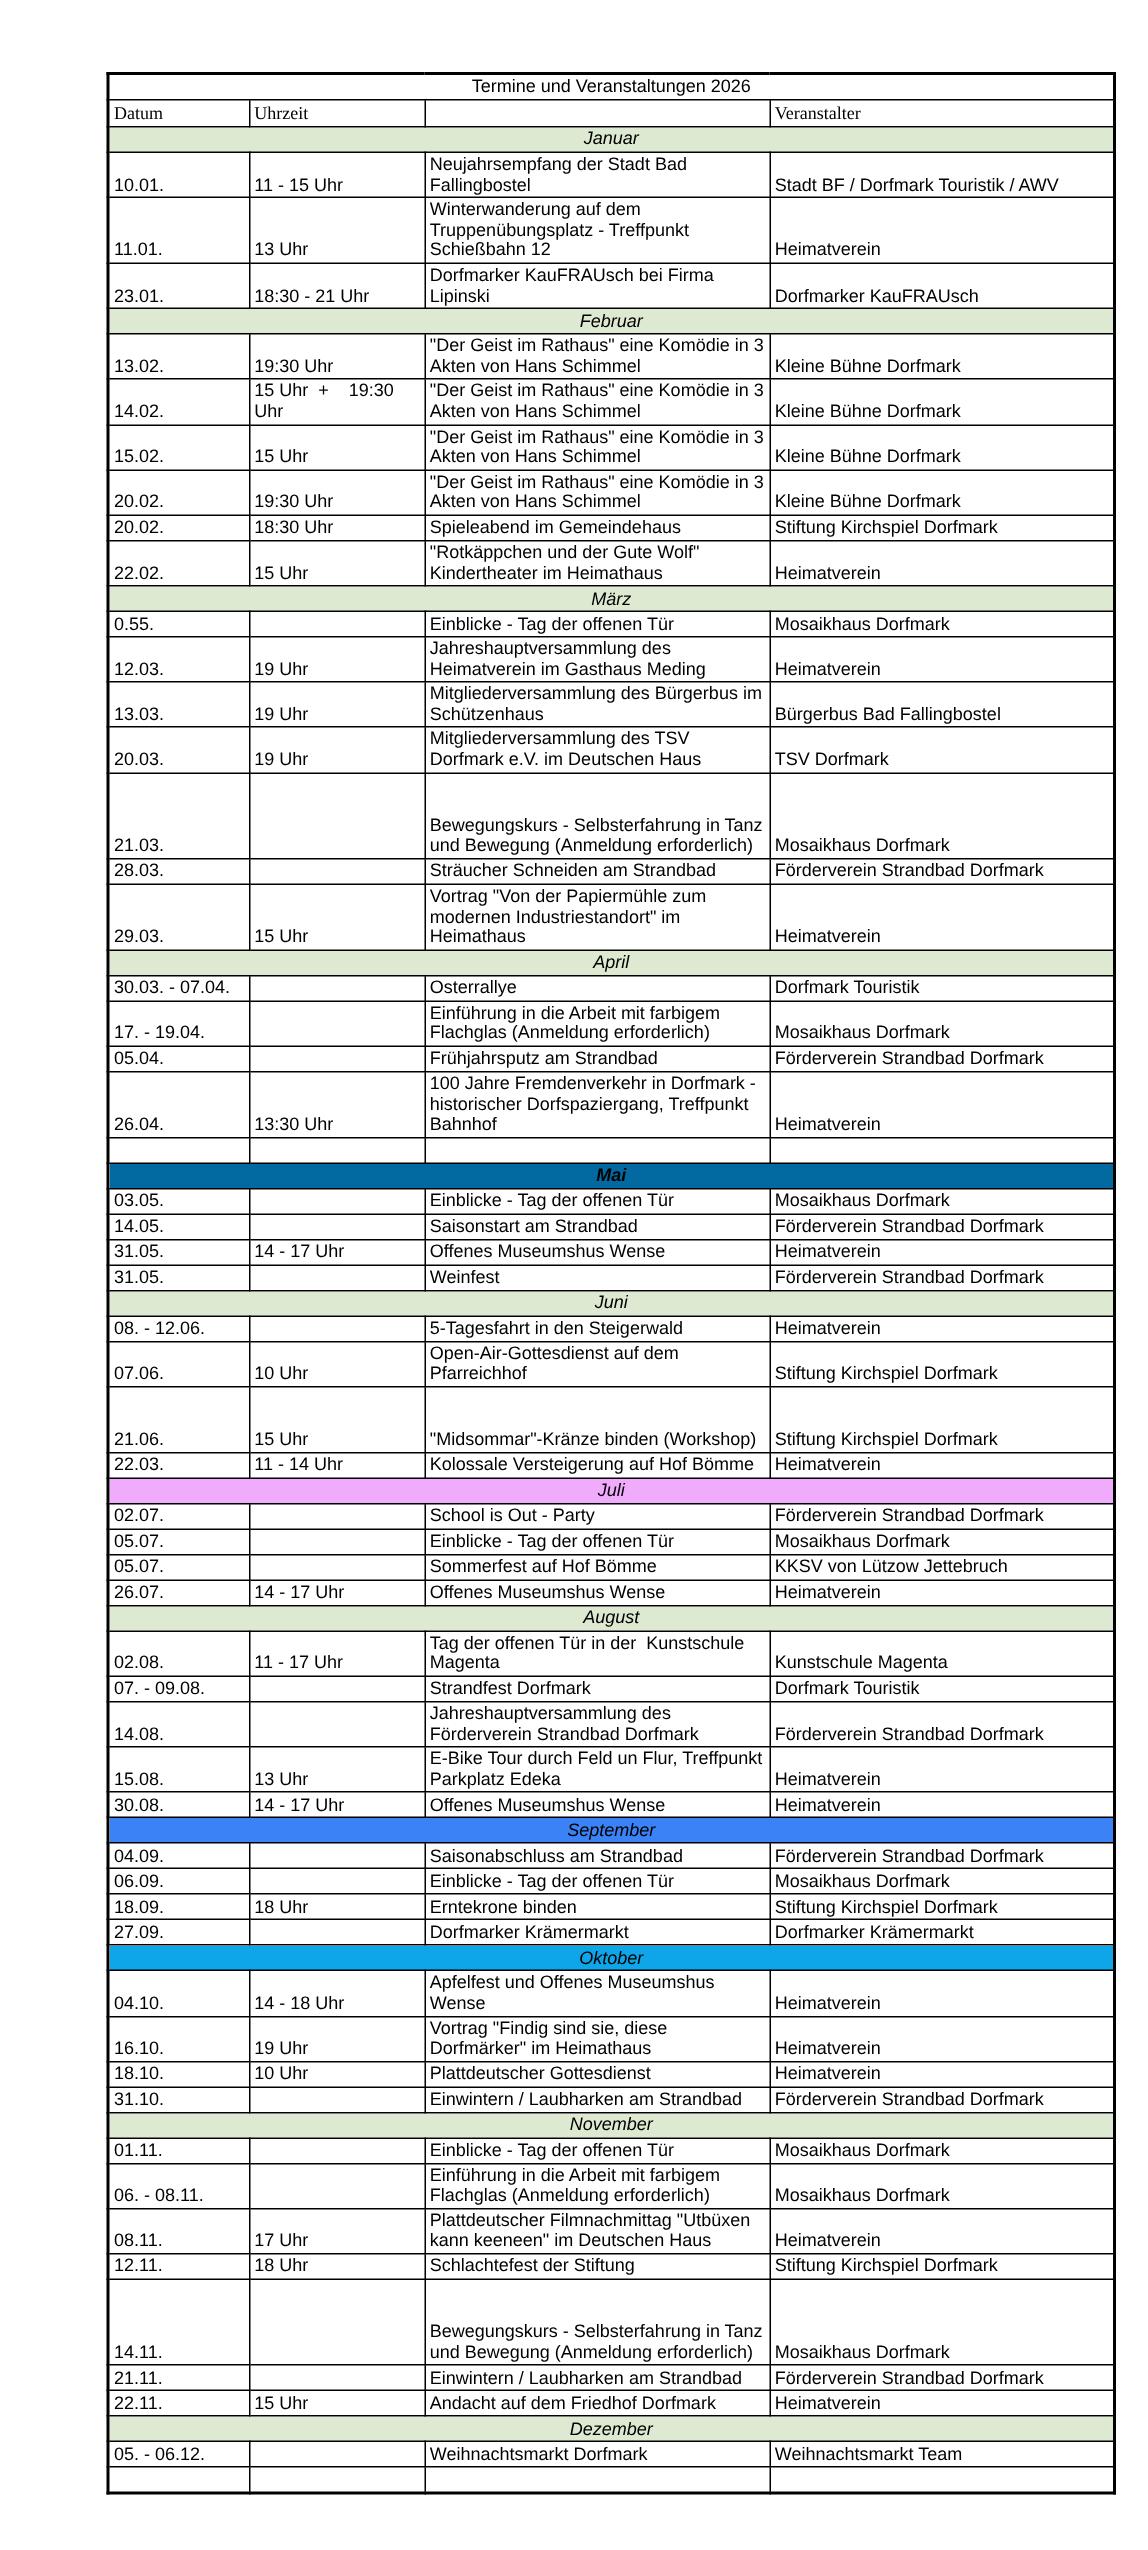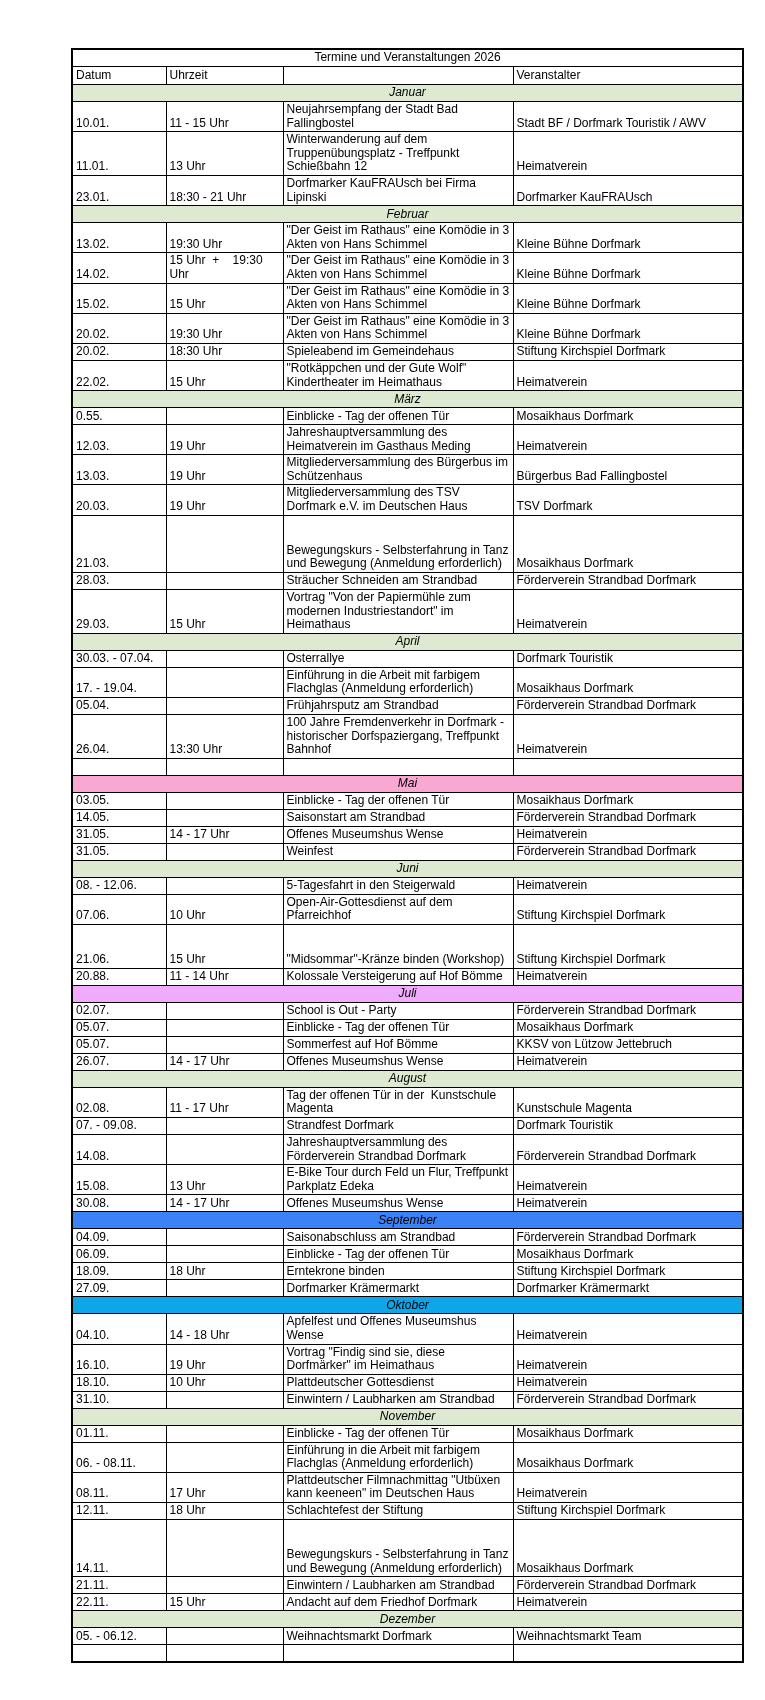--- a/index.html
+++ b/index.html
@@ -39,20 +39,21 @@
   td.title-cell {
     font-size: 21px;
     line-height: 25px;
     text-align: center;
     vertical-align: middle;
     height: 46px;
   }
   tr.colhead td {
     height: 15px;
     vertical-align: bottom;
+    font-family: Liberation Serif, serif;
   }
   td.month-cell {
     text-align: center;
     font-style: italic;
     font-size: 13px;
     vertical-align: middle;
     height: 14px;
     padding: 1px 0;
   }
 </style>
@@ -214,21 +215,21 @@
           <td>100 Jahre Fremdenverkehr in Dorfmark - historischer Dorfspaziergang, Treffpunkt Bahnhof</td>
           <td>Heimatverein</td>
         </tr>
         <tr>
           <td></td>
           <td></td>
           <td></td>
           <td></td>
         </tr>
         <tr>
-          <td class="month-cell" colspan="4" style="background: #f9a8d4;">Mai</td>
+          <td class="month-cell" colspan="4" style="background: #0369a1; font-weight: bold;">Mai</td>
         </tr>
         <tr>
           <td>03.05.</td>
           <td></td>
           <td>Einblicke - Tag der offenen Tür</td>
           <td>Mosaikhaus Dorfmark</td>
         </tr>
         <tr>
           <td>14.05.</td>
           <td></td>
@@ -264,21 +265,21 @@
         </tr>
         <tr>
           <td>21.06.</td>
           <td>15 Uhr</td>
           <td>
 
 "Midsommar"-Kränze binden (Workshop)</td>
           <td>Stiftung Kirchspiel Dorfmark</td>
         </tr>
         <tr>
-          <td>20.88.</td>
+          <td>22.03.</td>
           <td>11 - 14 Uhr</td>
           <td>Kolossale Versteigerung auf Hof Bömme</td>
           <td>Heimatverein</td>
         </tr>
         <tr>
           <td class="month-cell" colspan="4" style="background: #f0abfc;">Juli</td>
         </tr>
         <tr>
           <td>02.07.</td>
           <td></td>

